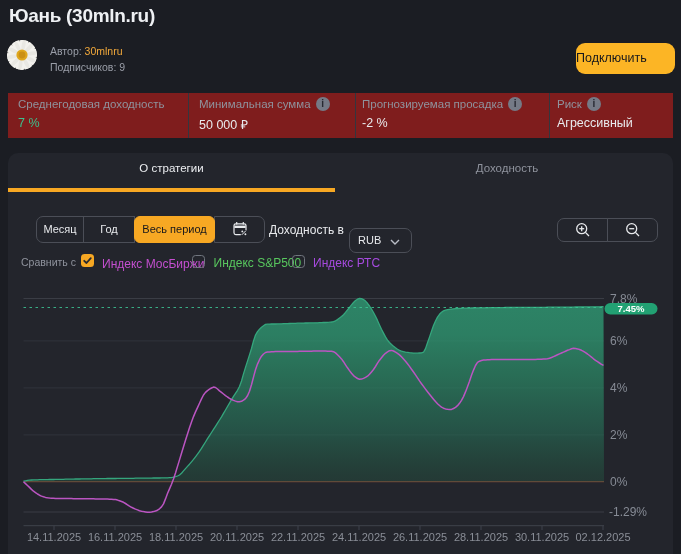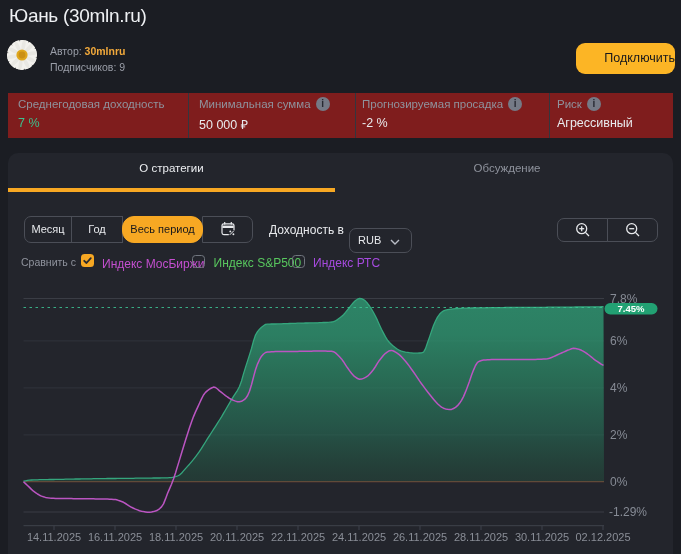--- a/index.html
+++ b/index.html
@@ -1,36 +1,36 @@
 <!DOCTYPE html>
 <html><head><meta charset="utf-8">
 <style>
 *{margin:0;padding:0;box-sizing:border-box}
 html,body{width:681px;height:554px;background:#1b1d23;font-family:"Liberation Sans",sans-serif;overflow:hidden;position:relative}
-h1{position:absolute;left:9px;top:5px;font-size:19px;font-weight:normal;color:#eef0f3;letter-spacing:-.3px}
+h1{position:absolute;left:9px;top:5px;font-size:19px;font-weight:bold;color:#eef0f3;letter-spacing:-.3px}
 .avatar{position:absolute;left:7px;top:40px;width:30px;height:30px;border-radius:50%;overflow:hidden}
 .auth{position:absolute;left:50px;top:45px;font-size:10.5px;color:#9a9ea8}
-.auth b{color:#f2a93b;font-weight:bold}
+.auth b{color:#f2a93b;font-weight:normal}
 .subs{position:absolute;left:50px;top:61px;font-size:10.5px;color:#9a9ea8}
-.connect{position:absolute;left:576px;top:42.5px;width:99px;height:31px;background:#fcb525;border-radius:9px;color:#17181c;font-size:12.5px;text-align:right;line-height:31px}
+.connect{position:absolute;left:576px;top:42.5px;width:99px;height:31px;background:#fcb525;border-radius:9px;color:#17181c;font-size:12.5px;text-align:left;line-height:31px}
 .stats{position:absolute;left:8px;top:93px;width:665px;height:45px;background:#7f1d1d}
 .stat{position:absolute;top:0;height:45px}
 .stat .lab{position:absolute;top:5px;left:0;font-size:11.5px;color:#8f939d;white-space:nowrap}
 .stat .val{position:absolute;top:23px;left:0;font-size:12.5px;color:#e9ebee;white-space:nowrap}
 .sdiv{position:absolute;top:0;width:1px;height:45px;background:#33363e}
 .info{display:inline-block;width:14px;height:14px;border-radius:50%;background:#757a86;color:#272931;font-size:10px;font-weight:bold;text-align:center;line-height:14px;vertical-align:-1px;position:relative;top:-2px;margin-left:5px}
 .card{position:absolute;left:8px;top:153px;width:665px;height:401px;background:#23252c;border-radius:10px 10px 0 0}
 .tab1{position:absolute;top:9px;left:0;width:327px;text-align:center;font-size:11.5px;color:#eceef1}
 .tab2{position:absolute;top:9px;left:333px;width:332px;text-align:center;font-size:11.5px;color:#8f939d}
 .tabline{position:absolute;top:35px;left:0;width:327px;height:3.5px;background:#f7a823}
 .btns{position:absolute;left:16px;top:63px;display:flex;height:27px}
 .btn{height:27px;border:1px solid #4b4e57;background:transparent;color:#e8eaed;font-size:11px;text-align:center;line-height:25px;margin-left:-1px;position:relative}
-.btn.first{border-radius:7px 0 0 7px;margin-left:0}
+.btn.first{border-radius:7px 0 0 7px;margin-left:12px}
 .btn.last{border-radius:0 7px 7px 0}
-.btn.sel{background:#f7a823;color:#17181c;border-color:#f7a823;border-radius:12px;z-index:2}
+.btn.sel{background:#f7a823;color:#17181c;border-color:#f7a823;border-radius:6px;z-index:2}
 .dlab{position:absolute;left:261px;top:70px;font-size:12px;color:#e8eaed}
 .rub{position:absolute;left:341px;top:75px;width:63px;height:25px;border:1px solid #4b4e57;border-radius:7px;font-size:11px;color:#e8eaed;line-height:23px;padding-left:8px}
 .zooms{position:absolute;left:549px;top:65px;display:flex;height:24px}
 .zbtn{width:51px;height:24px;border:1px solid #4b4e57;display:flex;align-items:center;justify-content:center}
 .zbtn.zin{border-radius:7px 0 0 7px}
 .zbtn.zout{border-radius:0 7px 7px 0;margin-left:-1px}
 .cmp{position:absolute;left:13px;top:103px;font-size:10.5px;color:#8f939d}
 .cbx{position:absolute;width:13px;height:13px;border-radius:3.5px}
 .cbx.on{background:#f7a823;color:#17181c;font-size:10px;font-weight:bold;text-align:center;line-height:13px}
 .cbx.off{border:1.5px solid #71767f;background:transparent}
@@ -95,21 +95,21 @@
       <span class="val">-2 %</span>
     </div>
   <div class="sdiv" style="left:541px"></div>
   <div class="stat" style="left:549px">
       <span class="lab">Риск<span class="info">i</span></span>
       <span class="val">Агрессивный</span>
     </div>
 </div>
 <div class="card">
   <div class="tab1">О стратегии</div>
-  <div class="tab2">Обсуждение</div>
+  <div class="tab2">Доходность</div>
   <div class="tabline"></div>
   <div class="btns">
     <div class="btn first" style="width:48px">Месяц</div>
     <div class="btn" style="width:52px">Год</div>
     <div class="btn sel" style="width:81px">Весь период</div>
     <div class="btn last" style="width:51px"><svg width="16" height="16" viewBox="0 0 16 16" style="vertical-align:-3.5px">
           <g fill="none" stroke="#e8eaed" stroke-width="1.2">
             <line x1="4.7" y1="1" x2="4.7" y2="3.6"></line>
             <line x1="11.3" y1="1" x2="11.3" y2="3.6"></line>
             <rect x="2" y="2.8" width="12" height="10.8" rx="1.8"></rect>

